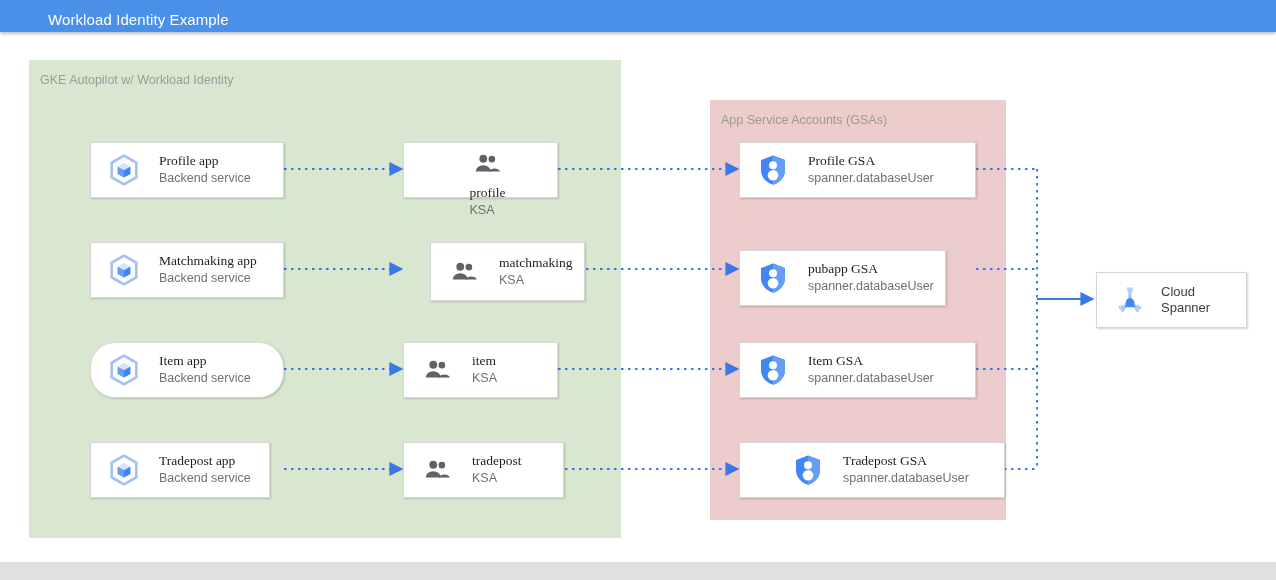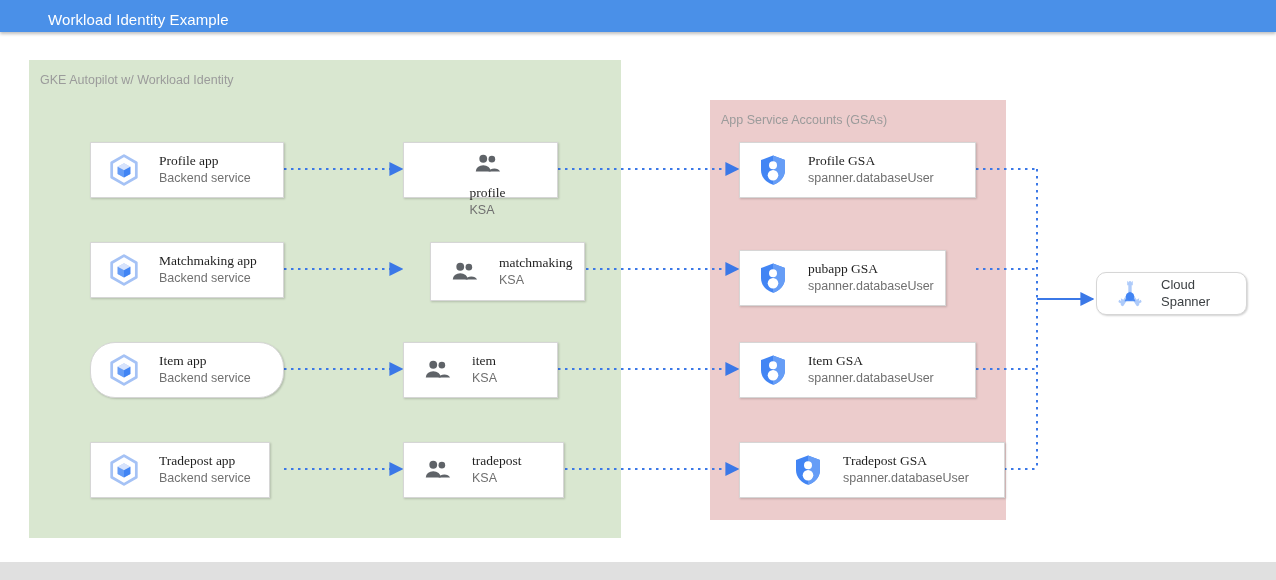--- a/index.html
+++ b/index.html
@@ -342,21 +342,21 @@
         <circle cx="18" cy="14" r="5" fill="#ffffff"></circle>
         <circle cx="18" cy="26.5" r="6.6" fill="#ffffff"></circle>
       </svg>
     </span>
     <span class="card-text card-text-2line">
       <span class="card-title">Tradepost GSA</span>
       <span class="card-sub">spanner.databaseUser</span>
     </span>
   </div>
 
-  <div class="card card-spanner" style="left:1096px; top:231px; width:151px; height:43px;border-radius:10px;">
+  <div class="card card-spanner" style="left:1096px; top:231px; width:151px; height:56px;">
     <span class="card-icon">
       <svg width="32" height="32" viewBox="0 0 40 40">
         <g stroke="#aecbfa" stroke-width="4.2" stroke-linecap="round" fill="none">
           <path d="M10.5 33 L18 21"></path>
           <path d="M29.5 33 L22 21"></path>
           <path d="M20 6 L20 19"></path>
         </g>
         <g fill="#aecbfa">
           <path d="M16.5 3.5 L16.5 9 L23.5 9 L23.5 3.5 L21.5 6 L18.5 6 Z"></path>
           <path d="M5.5 30 L10.3 33 L13.3 28.2 L8.5 25.2 L9 28.8 L6.4 27.2 Z"></path>

